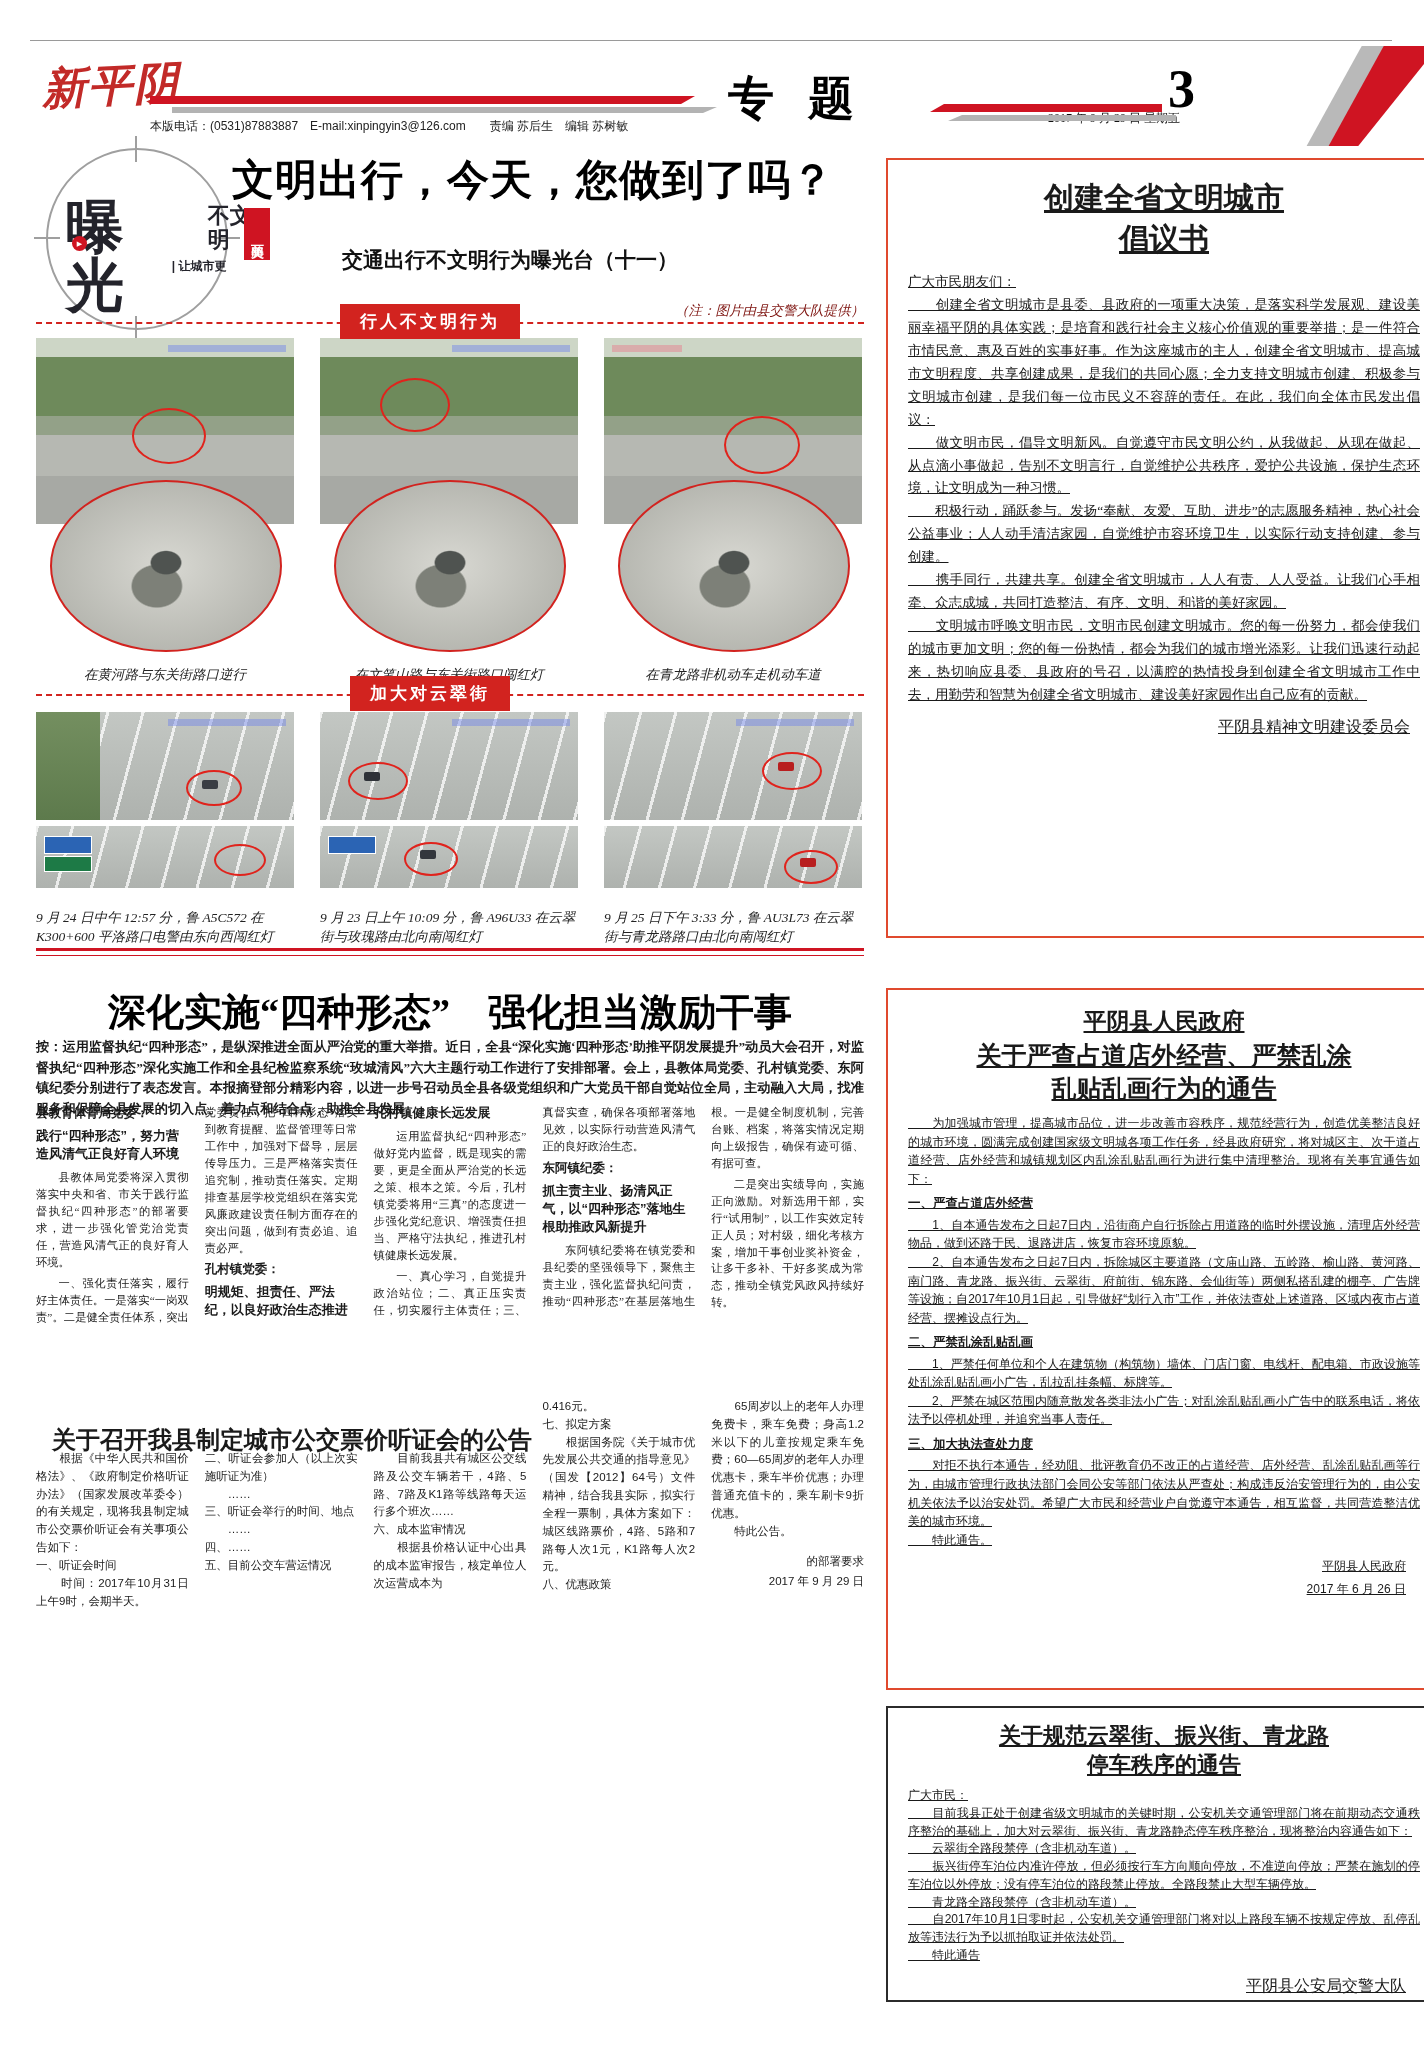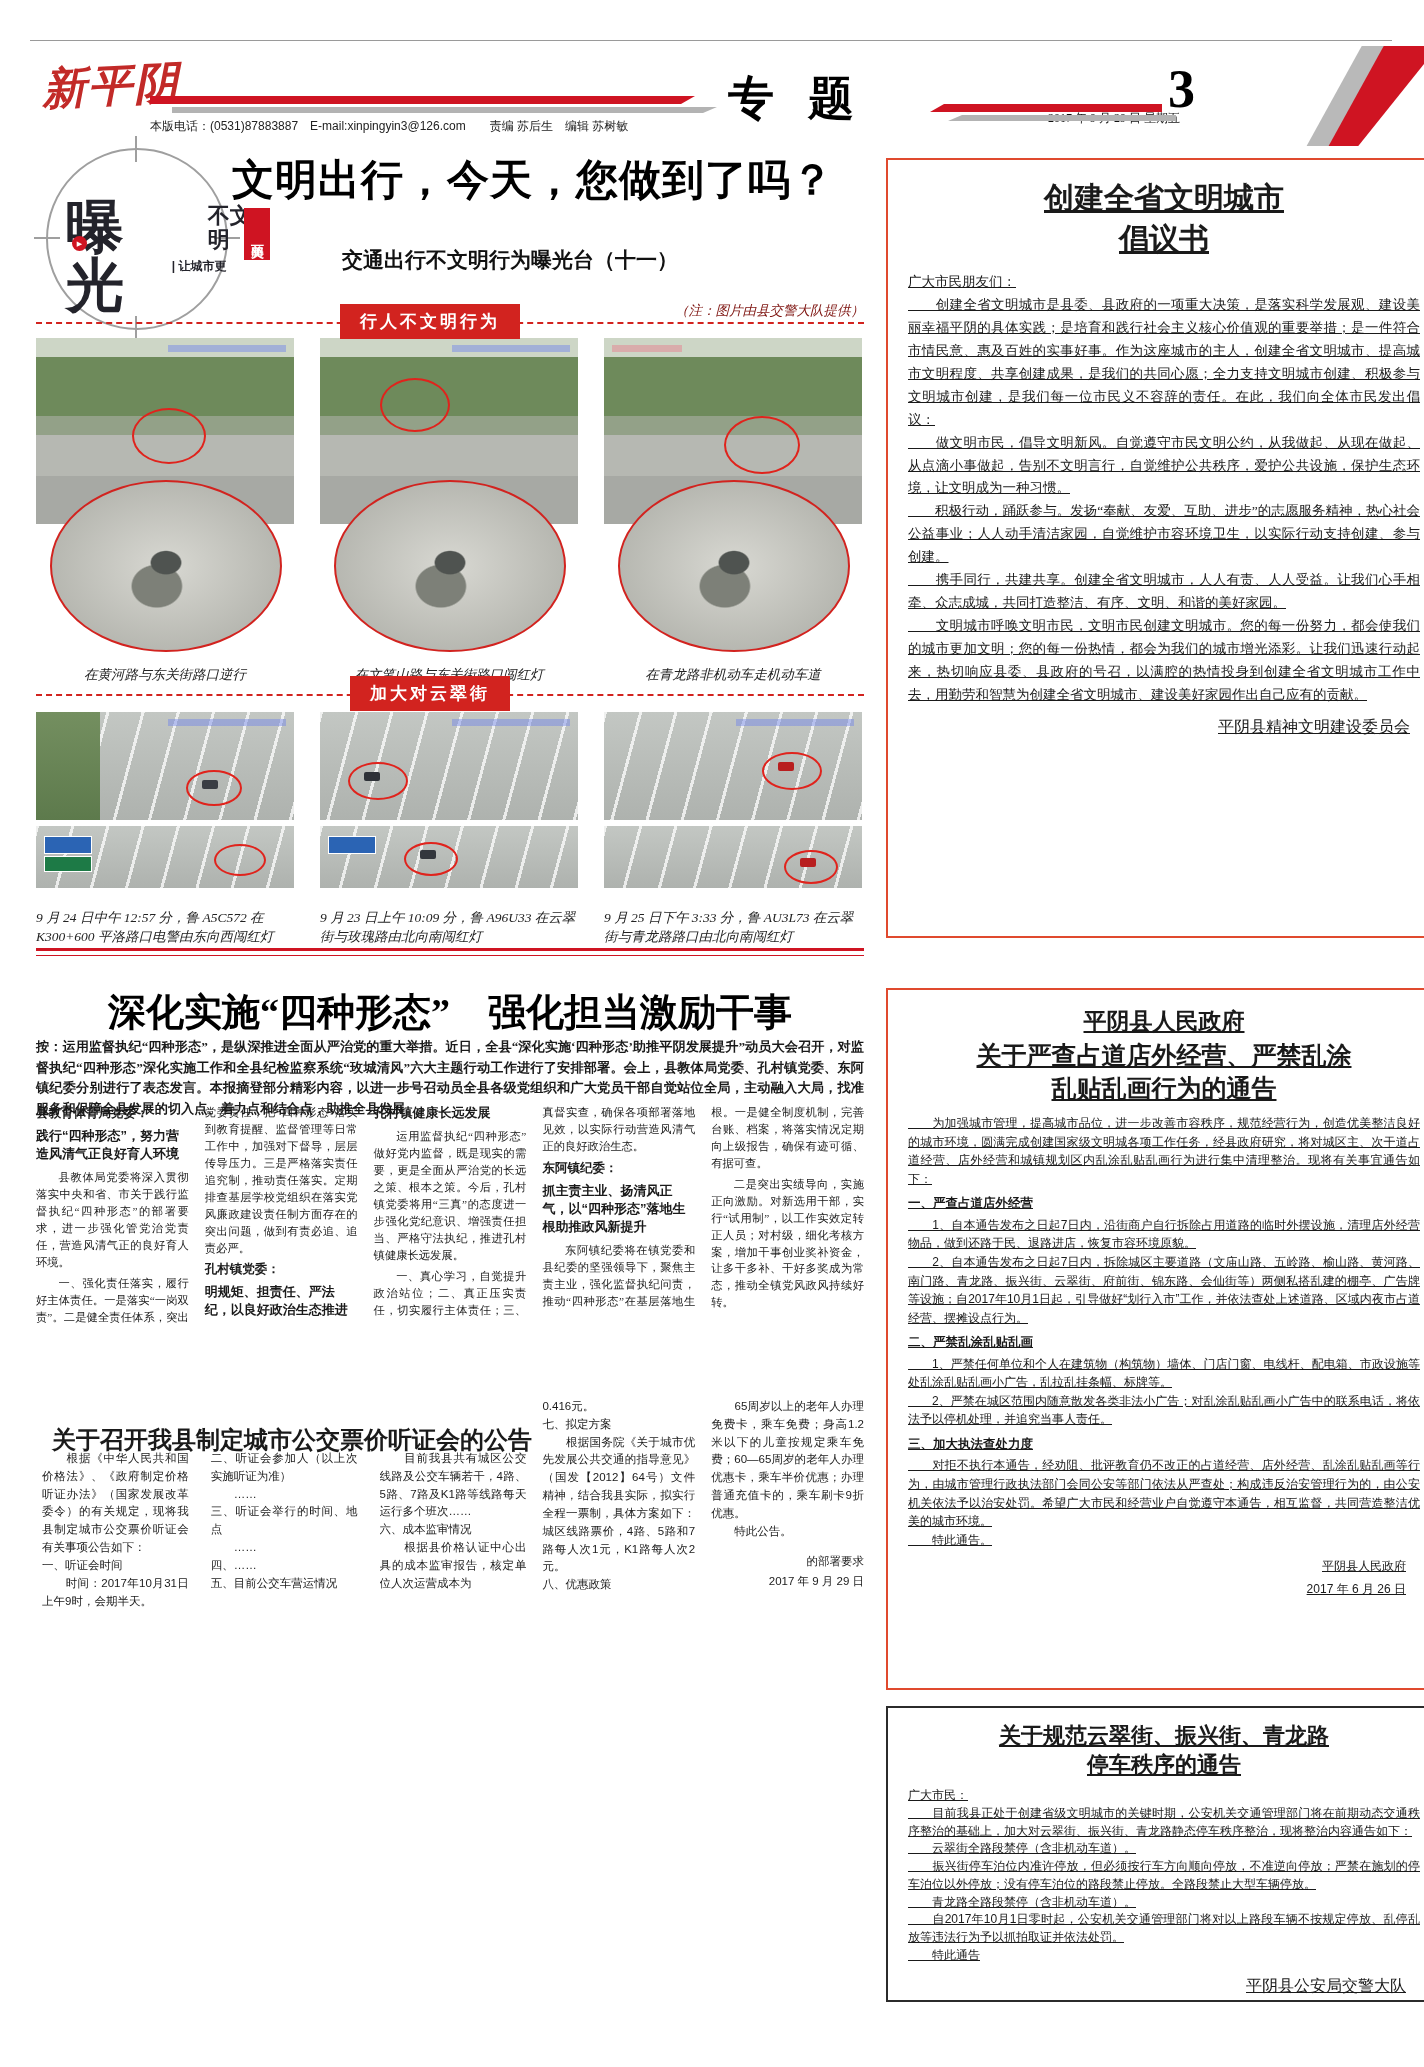--- a/index.html
+++ b/index.html
@@ -94,21 +94,21 @@
            font-family:"Liberation Sans","DejaVu Sans",sans-serif;}
   .col-p{text-indent:2em;text-align:justify;}
 
   
   .buswrap{left:36px;top:1398px;width:828px;height:594px;overflow:hidden;}
   .bustitle{position:absolute;left:0;top:6px;width:512px;text-align:center;font-size:24px;font-weight:900;
             font-family:Liberation Sans, sans-serif;}
   .buscols{position:absolute;left:0;top:0;width:828px;height:594px;display:grid;
            grid-template-columns:repeat(5,1fr);column-gap:16px;font-size:11.5px;line-height:1.55;}
   .buscols .bc{overflow:hidden;}
-  .buscols .pad{padding-top:52px;margin-left:6px;}
+  .buscols .pad{padding-top:52px;}
   .bussig{text-align:right;margin-top:10px;line-height:1.8;}
 
   
   .rbox{left:886px;width:556px;box-sizing:border-box;padding:14px 20px;overflow:hidden;text-decoration:underline;}
   .box1{top:158px;height:780px;border:2px solid #e04a2e;}
   .box1 .btitle{text-align:center;font-size:30px;font-weight:900;line-height:1.35;margin:4px 0 12px;}
   .box1 .bbody{font-size:13.5px;line-height:1.7;font-family:"Liberation Serif","DejaVu Serif",serif;}
   .sig{text-align:right;padding-right:10px;margin-top:10px;}
 
   .box2{top:988px;height:702px;border:2px solid #e04a2e;}

